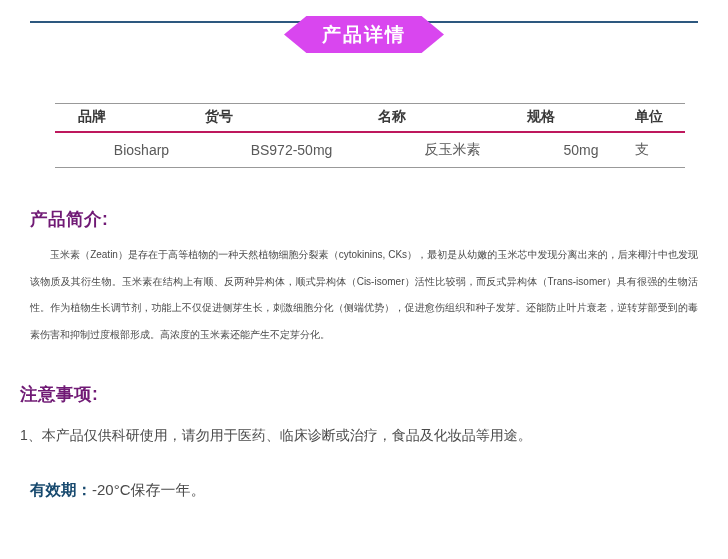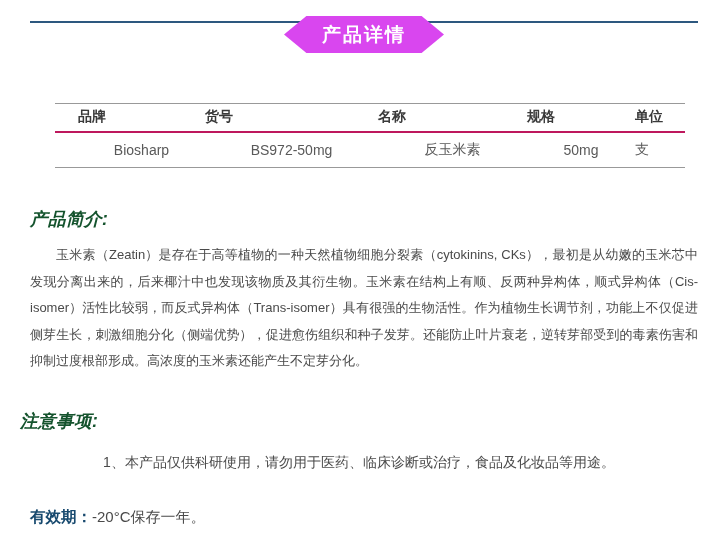--- a/index.html
+++ b/index.html
@@ -80,43 +80,42 @@
   }
   .spec-table th.c-brand, .spec-table td.c-brand { padding-left: 23px; }
   .spec-table th.c-unit,  .spec-table td.c-unit  { text-align: left; }
 
   
   .section {
     margin: 0 30px;
   }
   .section-heading {
     margin: 0;
-    color: #14532d;
+    color: #701a75;
     font-size: 17.5px;
     font-weight: bold;
     letter-spacing: 0.5px;
-    font-style: italic;
   }
   .intro { margin-top: 39px; }
   .intro-para {
     margin: 11px 0 0;
-    font-size: 13px;
+    font-size: 10px;
     line-height: 26.5px;
     color: #4a4a4a;
     text-align: justify;
     text-indent: 2em;
   }
   .notes { margin-top: 34px; margin-left: 20px; }
   .note-item {
     margin-top: 0;
     font-size: 14px;
     line-height: 27px;
     color: #4a4a4a;
   }
-  .notes-list { margin-top: 16px; text-align: center; }
+  .notes-list { margin-top: 16px; }
 
   .validity {
     margin: 31px 30px 0;
     font-size: 15px;
     color: #4a4a4a;
   }
   .validity-label {
     color: #17496e;
     font-size: 15.5px;
     font-weight: bold;

